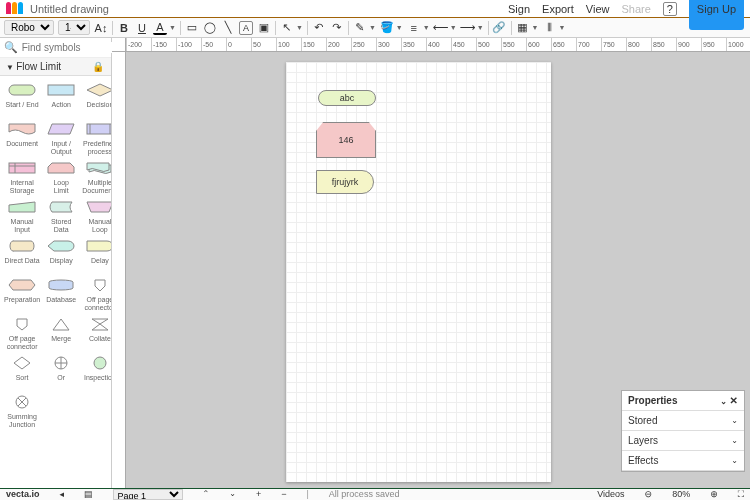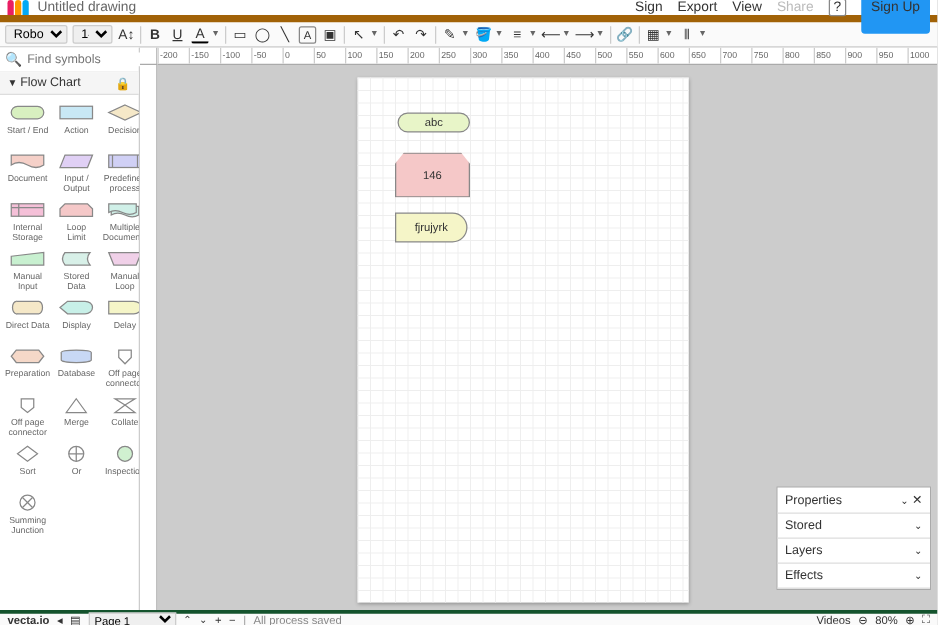--- a/index.html
+++ b/index.html
@@ -1,17 +1,17 @@
 <!DOCTYPE html>
 <html><head>
 <meta charset="utf-8">
 <style>
 *{box-sizing:border-box;margin:0;padding:0;font-family:Arial,sans-serif}
 body{width:750px;height:500px;overflow:hidden;background:#fff;font-size:11px;color:#333}
-.header{height:18px;display:flex;padding:0 6px;border-bottom:6px solid #a16207}
+.header{height:18px;display:flex;align-items:center;padding:0 6px;border-bottom:1px solid #a16207}
 .logo{width:18px;height:14px;display:flex;gap:1px}
 .logo span{width:5px;height:12px;border-radius:3px 3px 0 0}
 .title{margin-left:6px;font-size:11px;color:#666}
 .hmenu{margin-left:auto;display:flex;gap:12px;align-items:center}
 .hmenu span{font-size:11px;color:#333;cursor:pointer}
 .help-ic{border:1px solid #888;width:14px;height:14px;border-radius:2px;display:flex;align-items:center;justify-content:center;font-size:9px}
 .signup{background:#2196f3;color:#fff;padding:15px 8px;border-radius:3px;font-size:11px}
 .toolbar{height:20px;display:flex;align-items:center;padding:0 4px;gap:4px;border-bottom:1px solid #ccc;background:#fafafa}
 .toolbar select,.toolbar input{font-size:10px;height:15px;border:1px solid #ccc;border-radius:2px;padding:0 2px}
 .font-sel{width:50px}
@@ -38,22 +38,22 @@
 .ruler-v{position:absolute;top:14px;left:0;width:14px;bottom:0;background:#fff;border-right:1px solid #aaa}
 .corner{position:absolute;top:0;left:0;width:14px;height:14px;background:#fff;border-right:1px solid #aaa;border-bottom:1px solid #aaa}
 .canvas-inner{position:absolute;top:14px;left:14px;right:0;bottom:0;background:#ccc}
 .page{position:absolute;left:160px;top:10px;width:265px;height:420px;background:#fff;box-shadow:0 1px 3px rgba(0,0,0,.3);background-image:linear-gradient(#eee 1px,transparent 1px),linear-gradient(90deg,#eee 1px,transparent 1px);background-size:10px 10px}
 .node{position:absolute;font-size:9px;display:flex;align-items:center;justify-content:center;border:1px solid #888}
 .n1{left:32px;top:28px;width:58px;height:16px;background:#e8f5c8;border-radius:10px}
 .n2{left:30px;top:60px;width:60px;height:36px;background:#f5c8c8;clip-path:polygon(12% 0,88% 0,100% 25%,100% 100%,0 100%,0 25%)}
 .n3{left:30px;top:108px;width:58px;height:24px;background:#f5f5c8;border-radius:0 14px 14px 0}
 .props{position:absolute;right:5px;bottom:16px;width:124px;background:#fff;border:1px solid #aaa;font-size:10px}
 .props .ph{padding:4px 6px;display:flex;justify-content:space-between;align-items:center;border-bottom:1px solid #ddd}
-.props .ph:first-child{font-weight:normal}
-.footer{height:12px;display:flex;align-items:center;padding:0 6px;font-size:9px;border-top:3px solid #14532d;background:#fafafa;gap:6px}
+.props .ph:first-child{font-weight:bold}
+.footer{height:12px;display:flex;align-items:flex-start;padding:0 6px;font-size:9px;border-top:1px solid #14532d;background:#fafafa;gap:20px}
 .footer .brand{font-weight:bold}
 .footer select{font-size:9px;height:11px;border:1px solid #ccc}
 .spacer{flex:1}
 svg{display:block}
 </style>
 </head>
 <body>
 
 <div class="header">
   <div class="logo">
@@ -117,21 +117,21 @@
     <span class="dd">▼</span>
 </div>
 
 <div class="main">
   <div class="sidebar">
     <div class="search">
       <span style="font-size:11px">🔍</span>
       <input placeholder="Find symbols" style="">
     </div>
     <div class="cat">
-      <span><span style="font-size:8px">▼ </span><span>Flow Chart</span></span>
+      <span><span style="font-size:8px">▼ </span><span>Flow Limit</span></span>
       <span>🔒</span>
     </div>
     <div class="shapes" id="shapes">
         <div class="shape-grid">
           <div class="shape-cell">
             <svg class="sh" viewBox="0 0 30 16">
               <rect x="2" y="3" width="26" height="10" rx="5" fill="#d8f0c0" stroke="#888"></rect>
             </svg>
             <div class="lbl">Start / End</div>
           </div>

